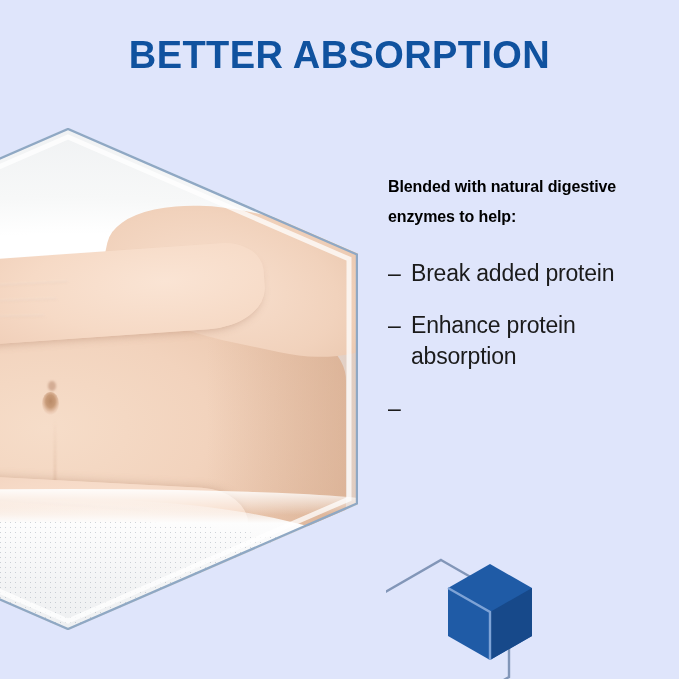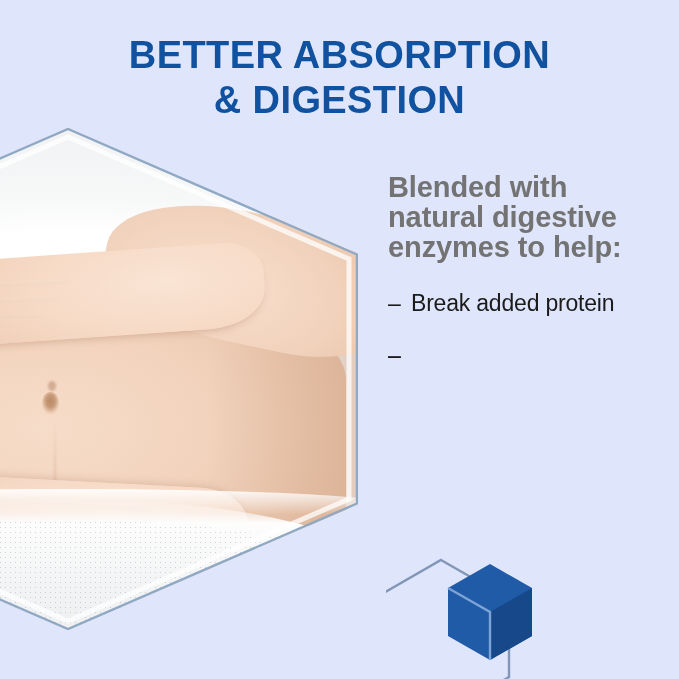--- a/index.html
+++ b/index.html
@@ -240,24 +240,24 @@
   }
 
   
   .copy {
     position: absolute;
     left: 388px;
     top: 172px;
     width: 272px;
   }
   .lede {
-    color: #737373;
+    color: #000000;
     font-family: "Liberation Sans", sans-serif;
     font-weight: bold;
-    font-size: 29px;
+    font-size: 16px;
     line-height: 30px;
     letter-spacing: -0.1px;
     margin: 0;
   }
   .bullets {
     margin: 26px 0 0 0;
     padding: 0;
     list-style: none;
   }
   .bullet {
@@ -288,21 +288,20 @@
     height: 150px;
   }
 </style>
 </head>
 <body>
 
 <div class="canvas">
 
   <div class="title">
     <span class="title-line">BETTER ABSORPTION</span>
-    <span class="title-line">&amp; DIGESTION</span>
   </div>
 
   <div class="photo-hex">
     <div class="photo-inner">
       <div class="garment"></div>
       <div class="garment-shadow"></div>
 
       <div class="torso"></div>
 
       <div class="torso-shade-r"></div>
@@ -337,20 +336,21 @@
   <div class="copy">
     <p class="lede">Blended with natural digestive enzymes to help:</p>
 
     <ul class="bullets">
       <li class="bullet">
         <span class="dash">–</span>
         <span>Break added protein</span>
       </li>
       <li class="bullet">
         <span class="dash">–</span>
+        <span>Enhance protein absorption</span>
       </li>
       <li class="bullet">
         <span class="dash">–</span>
       </li>
     </ul>
   </div>
 
   <svg class="hexmark" viewBox="0 0 200 150">
     <polygon points="55,12 123,51 123,129 55,168 -13,129 -13,51" fill="none" stroke="#8296b8" stroke-width="2.4"></polygon>
     <polygon points="104,16 146,40 146,88 104,112 62,88 62,40" fill="#1f5ba6"></polygon>

